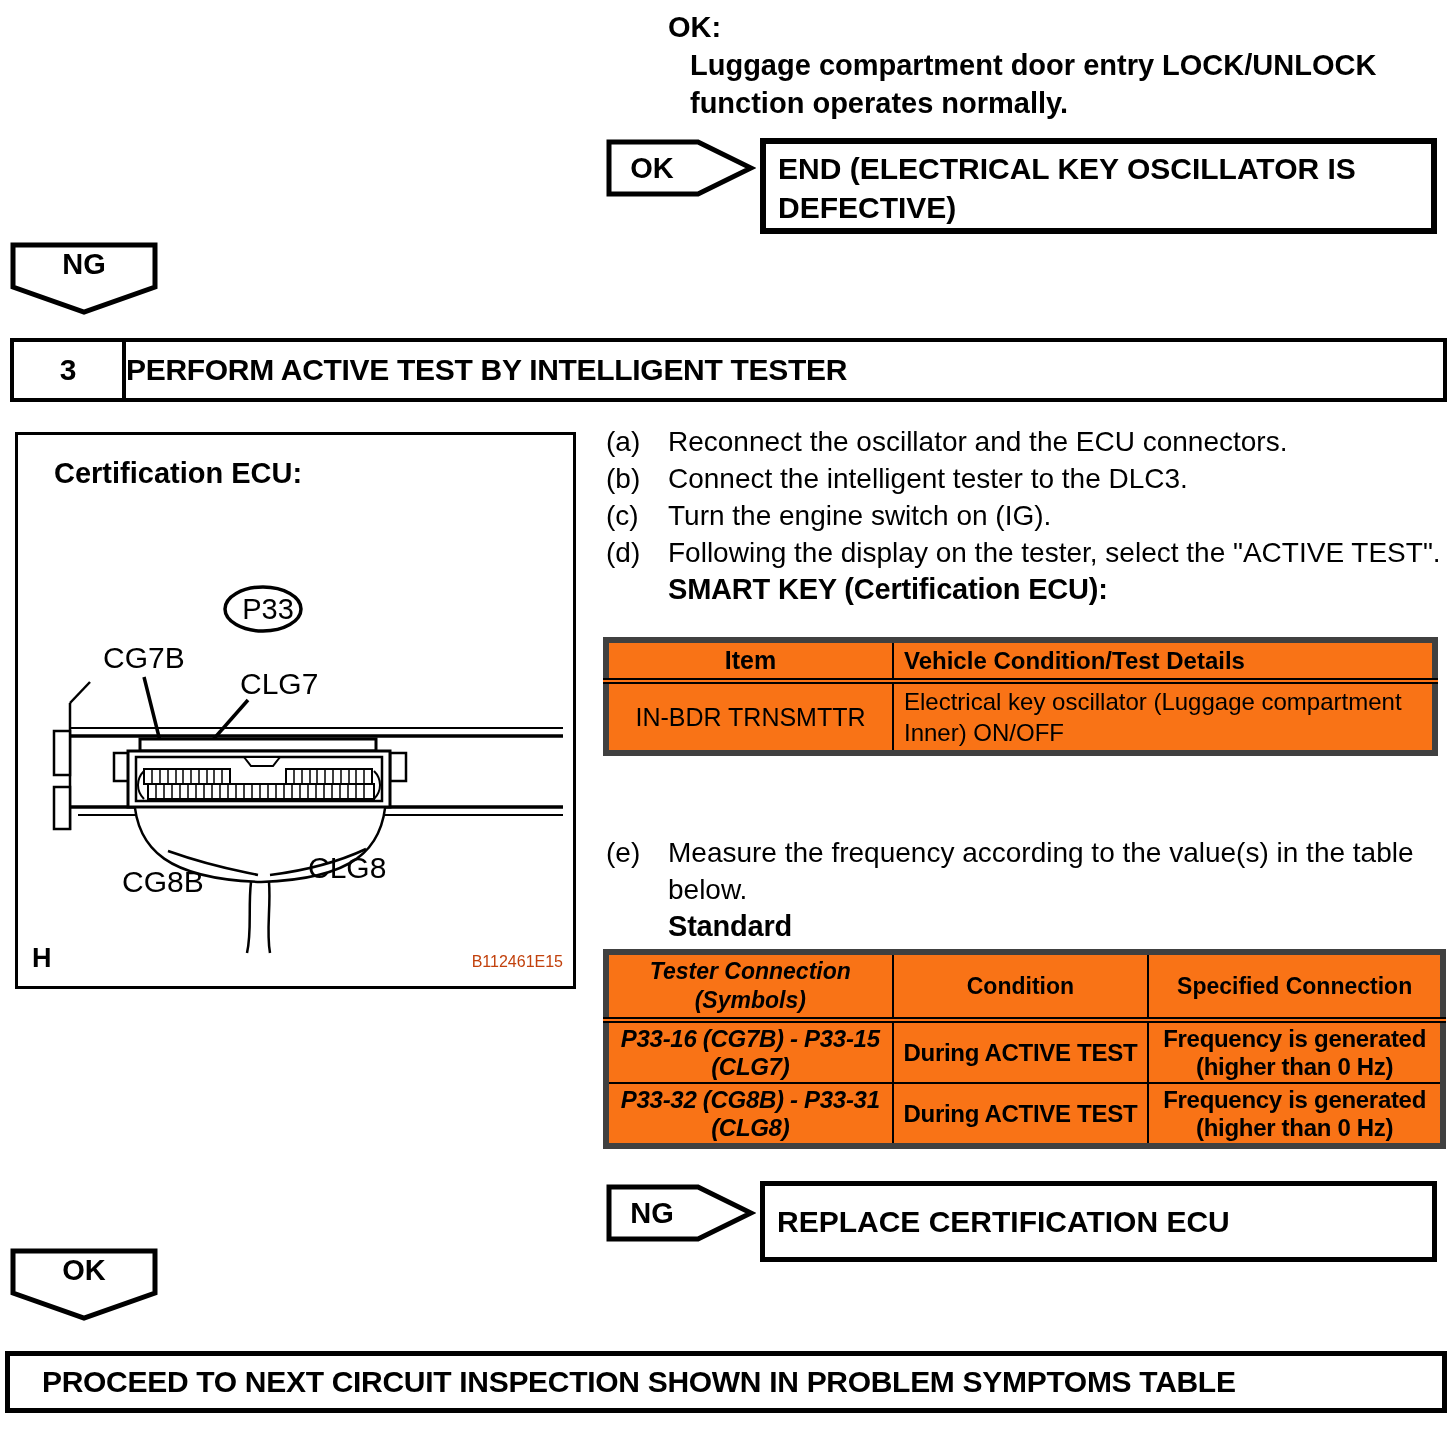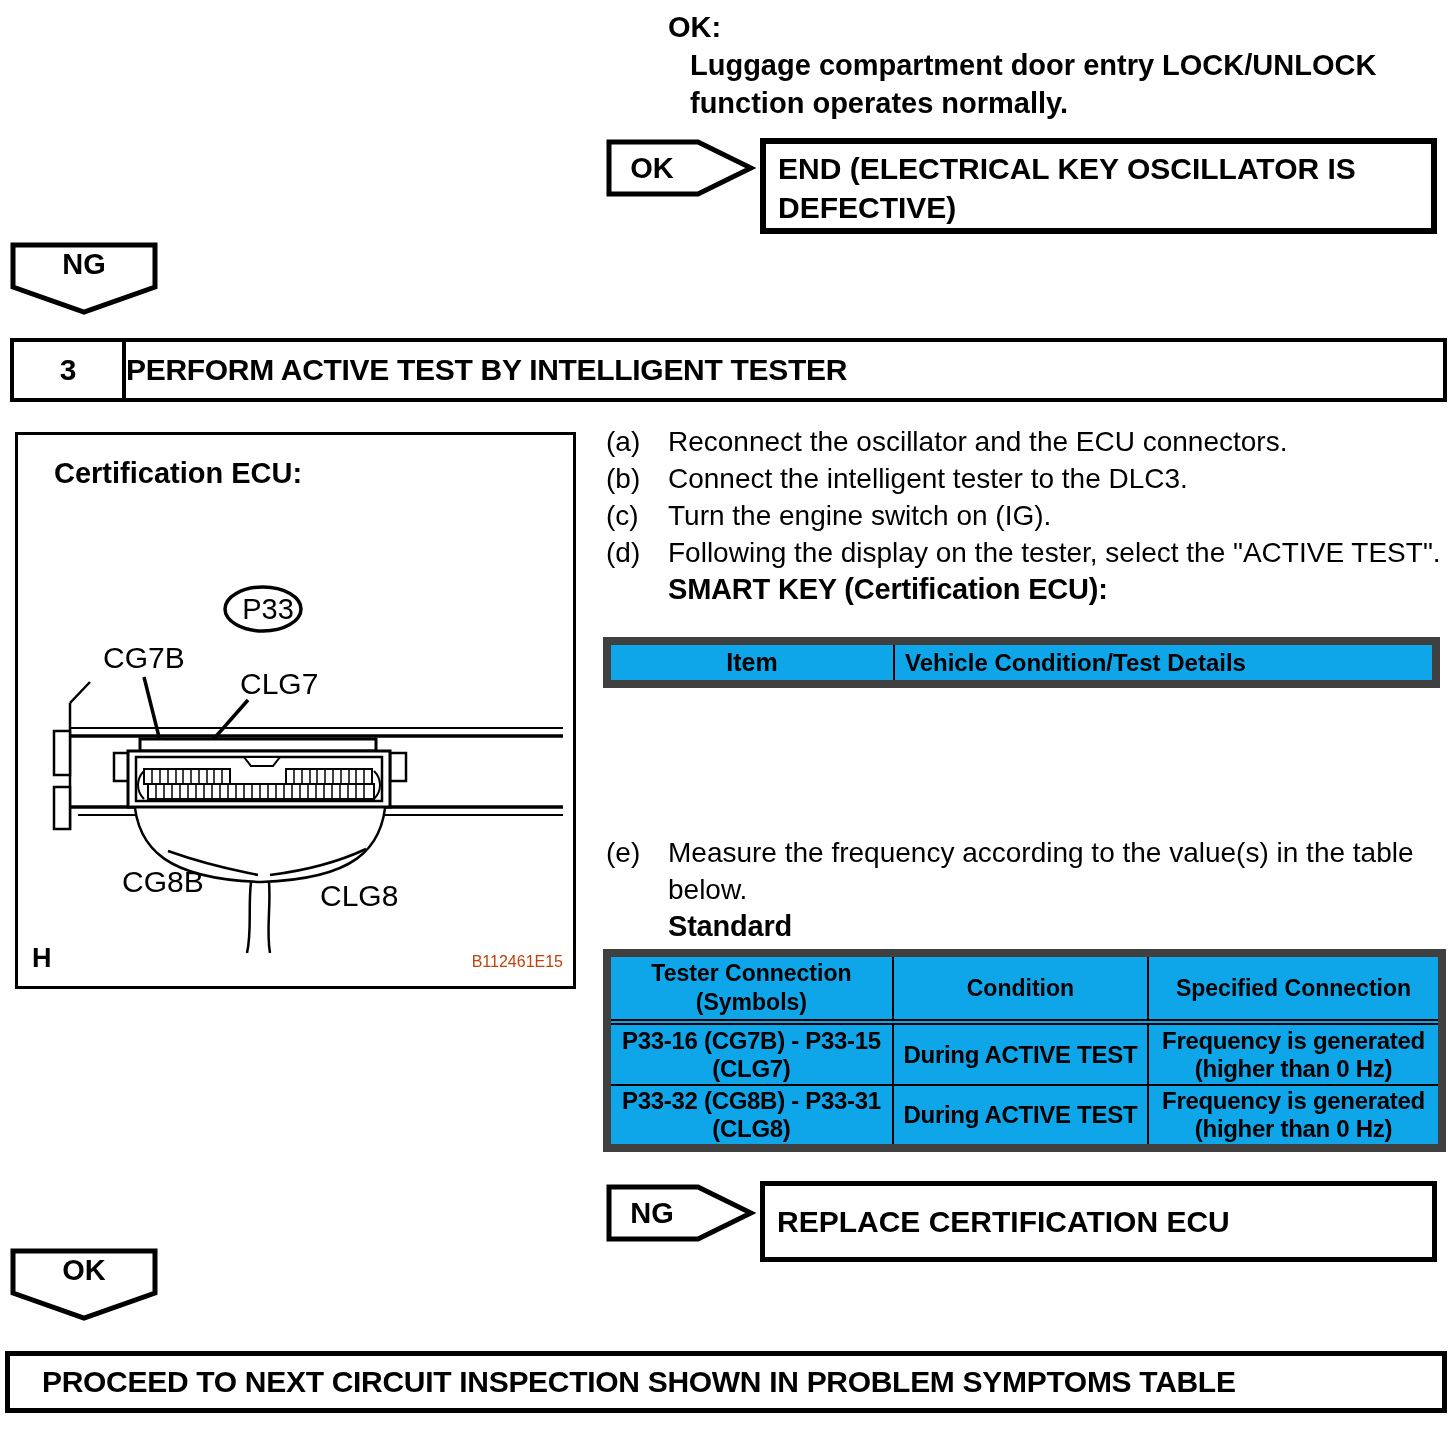--- a/index.html
+++ b/index.html
@@ -42,31 +42,31 @@
   .fig-code{right:10px;top:518px;font-size:16px;color:#c2410c;}
 
   
   .instr{font-size:28px;line-height:37px;}
   .instr-row{display:flex;}
   .instr-label{width:62px;flex:none;}
   .instr-text{flex:1;}
   .sub-heading{margin-left:62px;font-weight:bold;font-size:29px;line-height:37px;letter-spacing:-0.2px;}
 
   
-  table.tbl{border-collapse:collapse;table-layout:fixed;background:#0ea5e9;border:8px solid #404040;}
+  table.tbl{border-collapse:collapse;table-layout:fixed;background:#f97316;border:6px solid #404040;}
   table.tbl th,table.tbl td{border:2px solid #000;box-sizing:border-box;}
   table.tbl th{border-bottom:6px double #000;font-size:23px;font-weight:bold;text-align:center;padding:2px 6px;}
   .t1{width:829px;}
   .t1 td{height:64px;}
   .t1 .c-item{width:287px;text-align:center;font-size:25px;}
   .t1 .c-det{width:542px;text-align:left;font-size:24px;line-height:31px;padding:2px 10px;}
   .t2{width:843px;}
   .t2 th{height:62px;font-size:24px;line-height:29px;}
   .t2 td{height:63px;text-align:center;font-weight:bold;font-size:24px;line-height:28px;letter-spacing:-0.3px;}
-  .t2 .c1{width:279px;}
+  .t2 .c1{width:279px;font-style:italic;}
   .t2 .c2{width:249px;white-space:nowrap;}
   .t2 .c3{width:287px;}
 </style>
 </head>
 <body>
 
 <div class="page">
 
   <div class="abs ok-note">
     <div>OK:</div>
@@ -135,21 +135,21 @@
       <rect x="130" y="349" width="226" height="15" fill="#fff" stroke="#000" stroke-width="2"></rect>
       <path d="M138,349 V364 M146,349 V364 M154,349 V364 M162,349 V364 M170,349 V364 M178,349 V364 M186,349 V364 M194,349 V364 M202,349 V364 M210,349 V364 M218,349 V364 M226,349 V364 M234,349 V364 M242,349 V364 M250,349 V364 M258,349 V364 M266,349 V364 M274,349 V364 M282,349 V364 M290,349 V364 M298,349 V364 M306,349 V364 M314,349 V364 M322,349 V364 M330,349 V364 M338,349 V364 M346,349 V364" stroke="#000" stroke-width="1.5"></path>
       <path d="M126,336 C118,344 118,356 126,364" stroke="#000" stroke-width="2" fill="none"></path>
       <path d="M356,336 C364,344 364,356 356,364" stroke="#000" stroke-width="2" fill="none"></path>
     </svg>
     <span class="abs fig-caption">Certification ECU:</span>
     <span class="abs fig-p33">P33</span>
     <span class="abs fig-label" style="left:85px;top:206px;">CG7B</span>
     <span class="abs fig-label" style="left:222px;top:232px;">CLG7</span>
     <span class="abs fig-label" style="left:104px;top:430px;">CG8B</span>
-    <span class="abs fig-label" style="left:290px;top:444px;margin-left:12px;">CLG8</span>
+    <span class="abs fig-label" style="left:290px;top:416px;">CLG8</span>
     <span class="abs fig-h">H</span>
     <span class="abs fig-code">B112461E15</span>
   </div>
 
   <div class="abs instr" style="left:606px;top:423px;width:845px;">
     <div class="instr-row">
       <span class="instr-label">(a)</span>
       <span class="instr-text">Reconnect the oscillator and the ECU connectors.</span>
     </div>
     <div class="instr-row">
@@ -165,20 +165,24 @@
       <span class="instr-text">Following the display on the tester, select the "ACTIVE TEST".</span>
     </div>
     <div class="sub-heading">SMART KEY (Certification ECU):</div>
   </div>
 
   <table class="abs tbl t1" style="left:603px;top:637px;">
     <tbody>
         <tr>
       <th class="c-item">Item</th>
       <th class="c-det">Vehicle Condition/Test Details</th>
+    </tr>
+    <tr>
+      <td class="c-item">IN-BDR TRNSMTTR</td>
+      <td class="c-det">Electrical key oscillator (Luggage compartment Inner) ON/OFF</td>
     </tr>
   </tbody>
     </table>
 
   <div class="abs instr" style="left:606px;top:834px;width:845px;">
     <div class="instr-row">
       <span class="instr-label">(e)</span>
       <span class="instr-text">Measure the frequency according to the value(s) in the table below.</span>
     </div>
     <div class="sub-heading">Standard</div>

